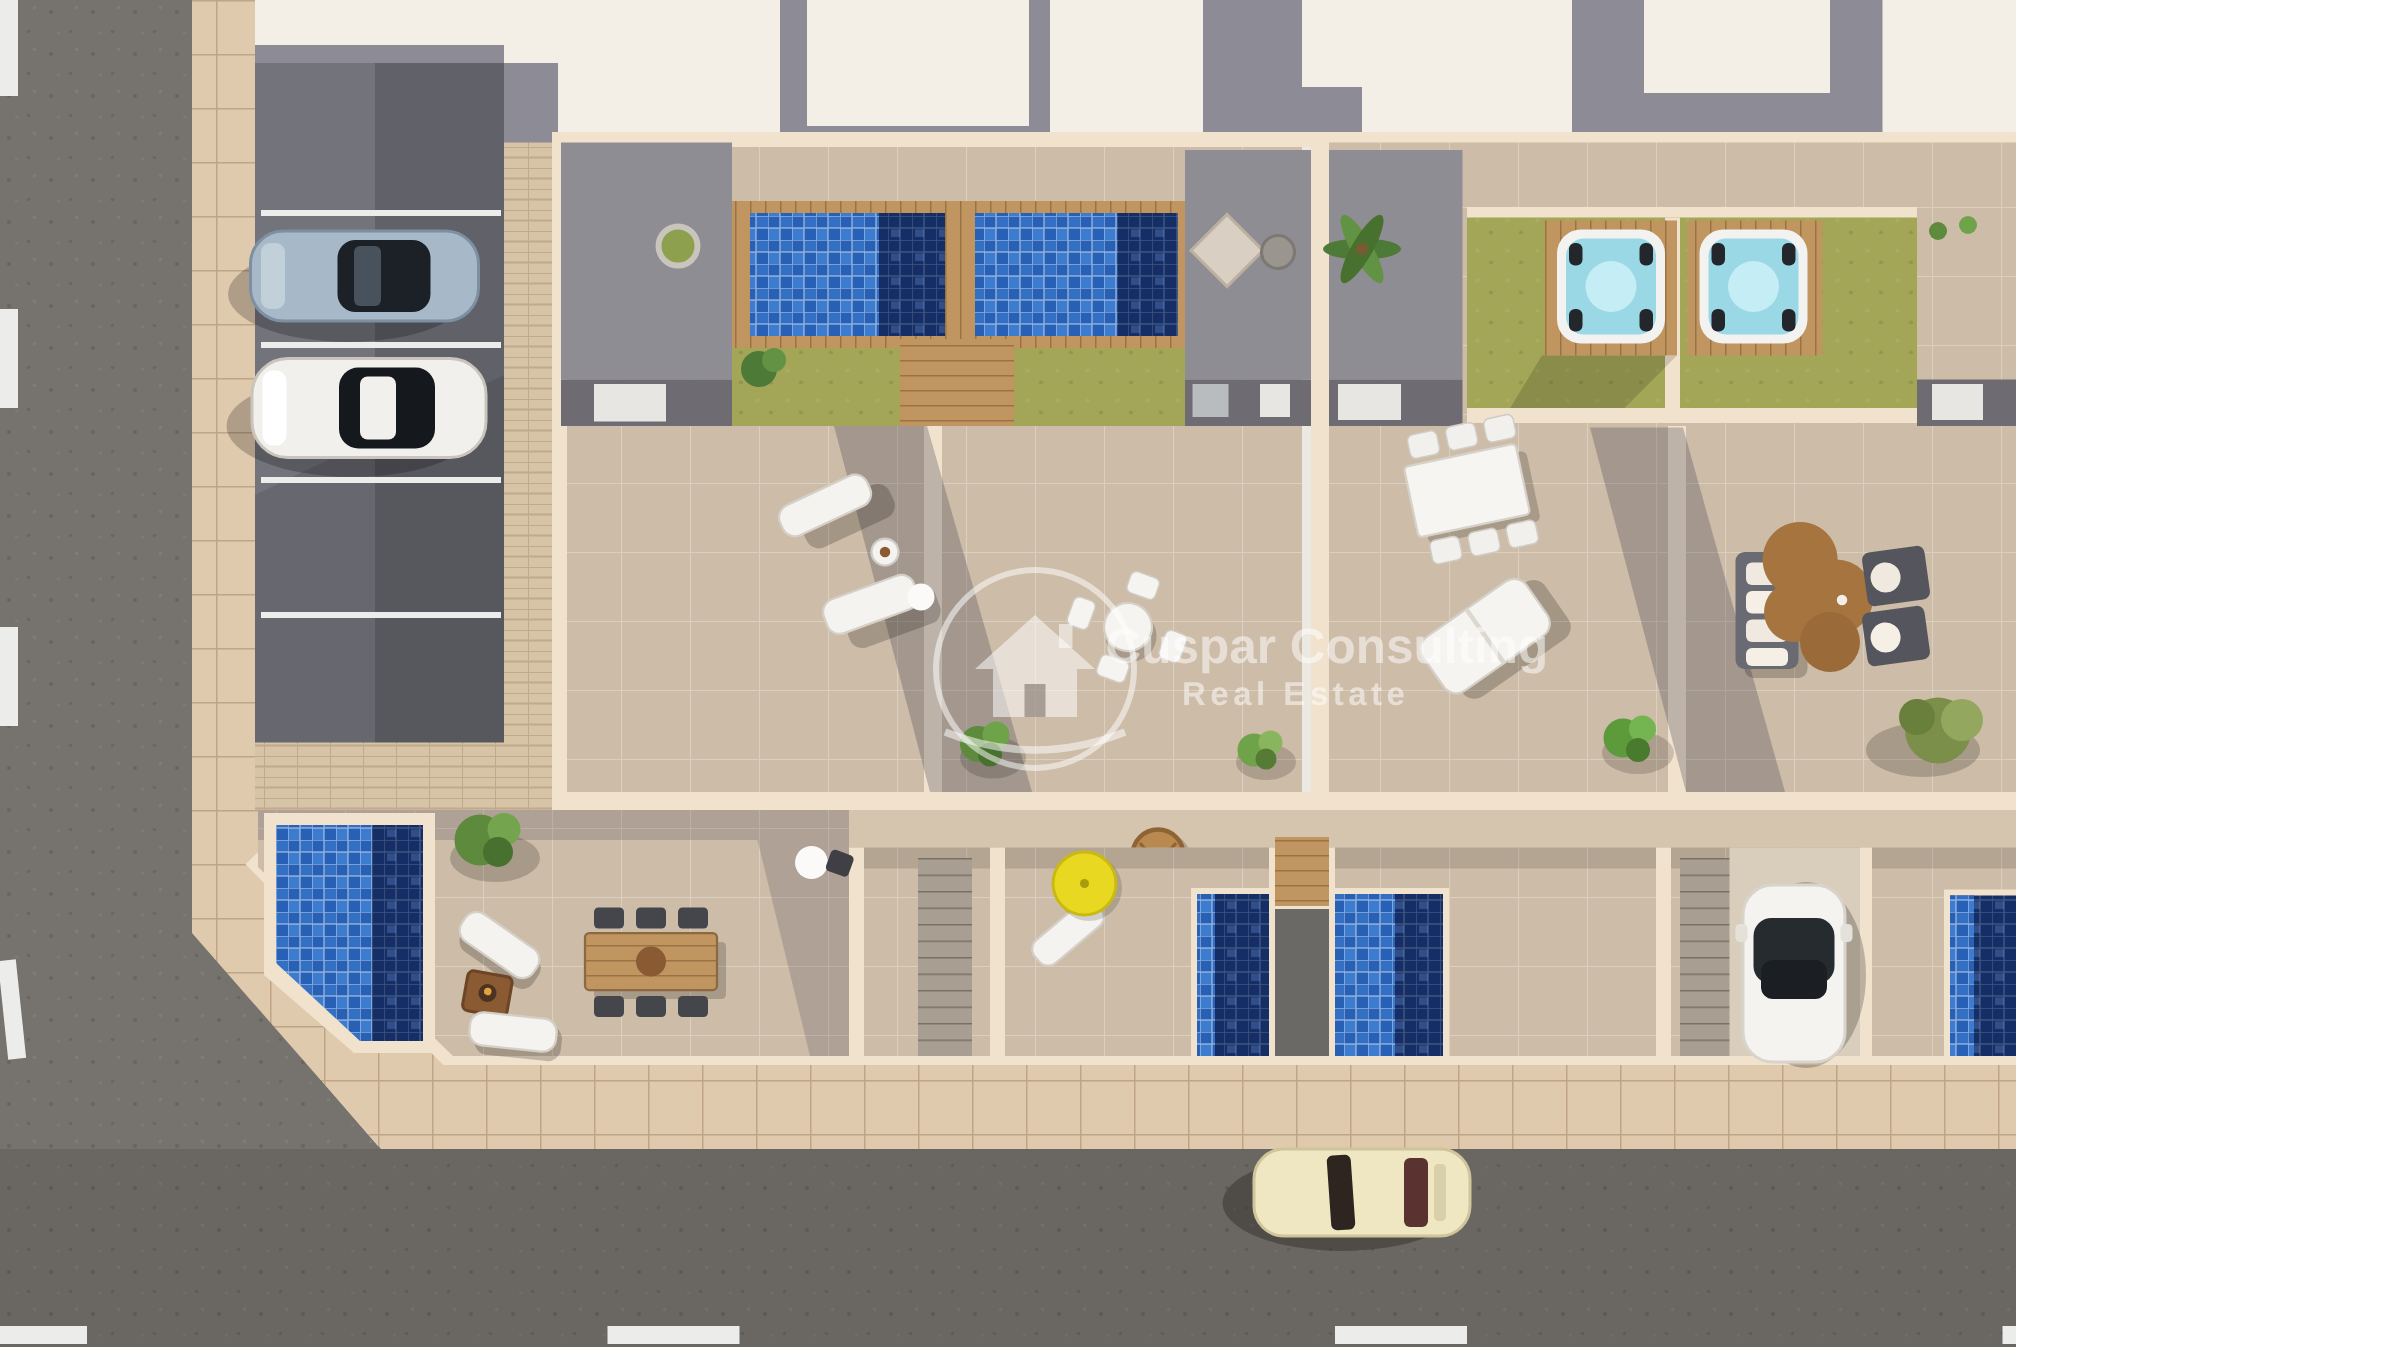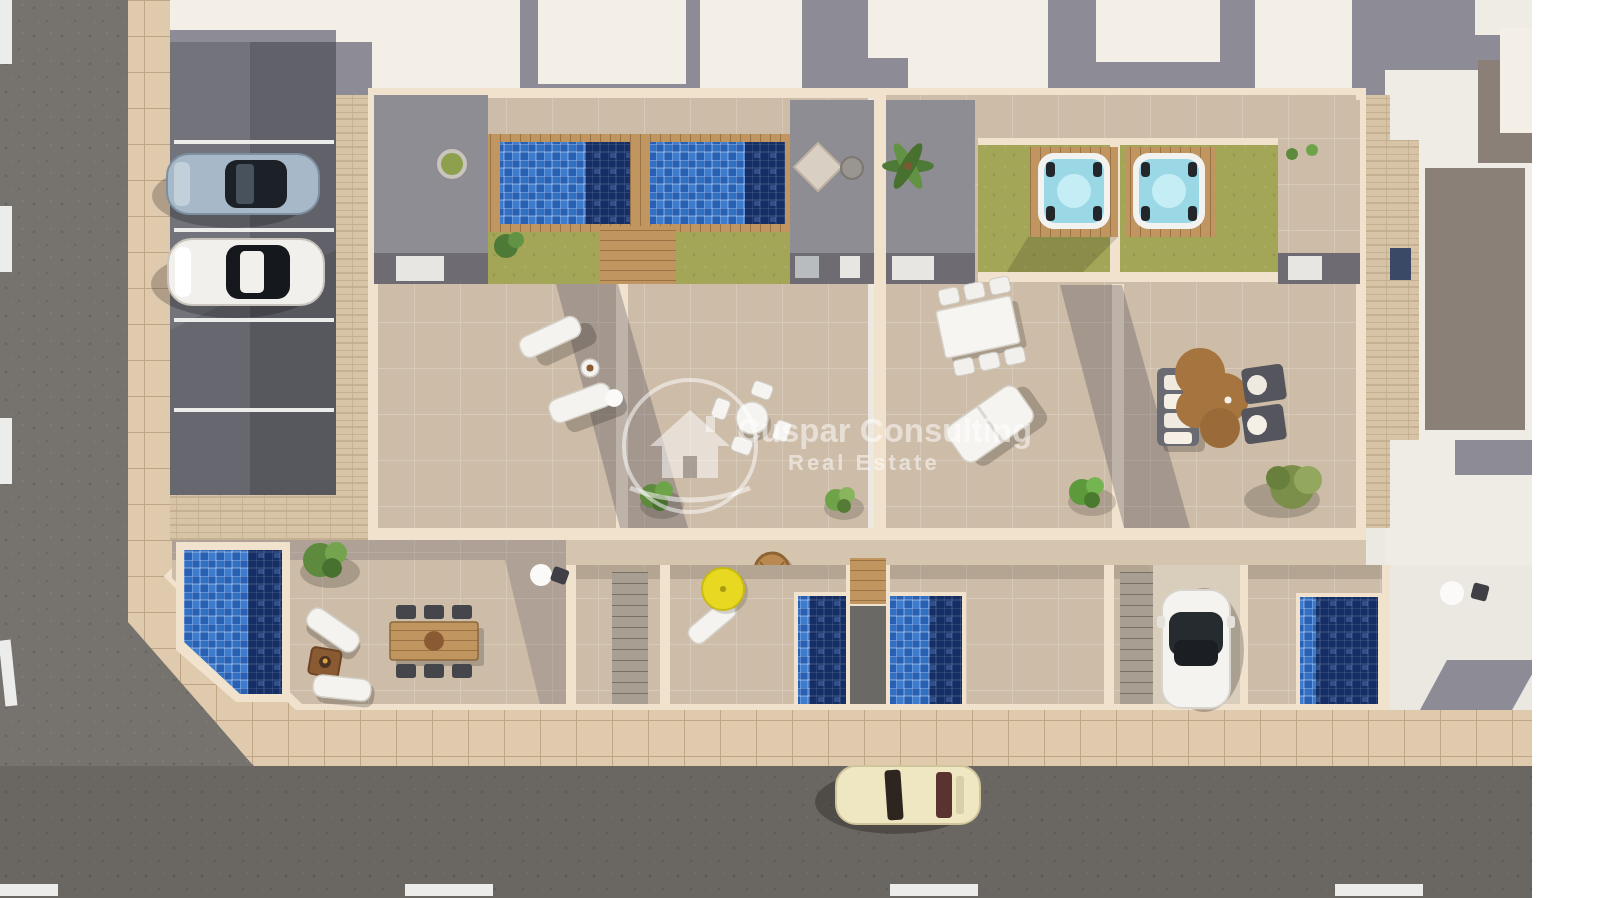--- a/index.html
+++ b/index.html
@@ -1,16 +1,16 @@
 <!DOCTYPE html>
 <html style="--c-asphalt: #76726d; --c-asphaltDark: #5f5d5a; --c-sidewalk: #e0caae; --c-grout: #c0a585; --c-paver: #d7c3a6; --c-parking: #73737c; --c-parkingDark: #616169; --c-line: #ececea; --c-roofWhite: #f3efe7; --c-shadowGray: #8d8b96; --c-roofTaupe: #8b8078; --c-terrace: #cdbca7; --c-midBand: #d6c5ae; --c-wallCream: #f1e2cd; --c-lawn: #a3a557; --c-grayTerrace: #8f8d94; --c-darkStrip: #6e6c72; --c-poolLight: #4384d6; --c-poolMid: #2760b4; --c-poolDark: #152f66; --c-hotTub: #9ad8e6; --c-wood: #c0955f; --c-woodDark: #9a7344; --c-watermark: rgba(255,255,255,0.52);"><head>
 <meta charset="utf-8">
 <style>
   html,body{margin:0;padding:0;background:#ffffff;}
-  .scene{position:relative;width:1532px;height:898px;overflow:hidden;background:#4d7c0f;}
+  .scene{position:relative;width:1344px;height:898px;overflow:hidden;background:#4d7c0f;}
   svg{display:block;}
   text{font-family:"Liberation Sans", sans-serif;}
   .wm-brand{font-weight:bold;font-size:33px;fill:var(--c-watermark);}
   .wm-tag{font-weight:bold;font-size:22px;letter-spacing:3px;fill:var(--c-watermark);}
 </style>
 </head>
 <body>
 
 <div class="scene">
 <svg width="1600" height="898" viewBox="0 0 1600 898">

